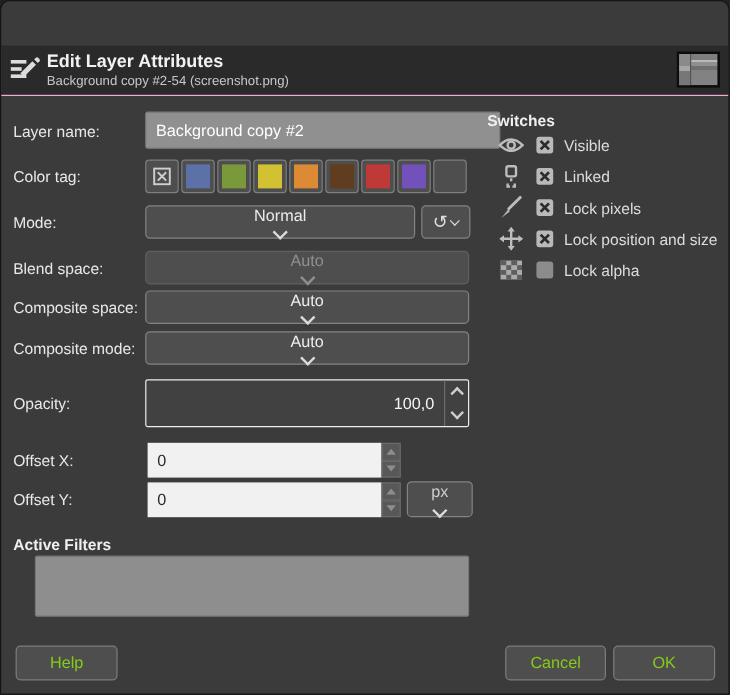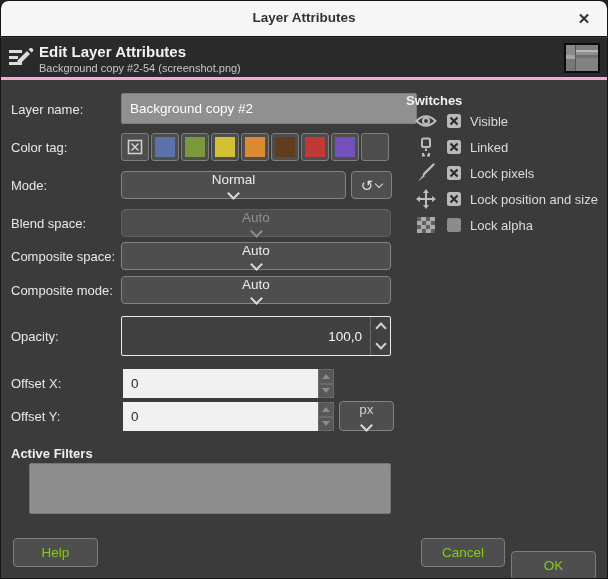--- a/index.html
+++ b/index.html
@@ -10,21 +10,21 @@
   }
   
   .titlebar{position:absolute;left:0;top:0;width:100%;height:36px;background:#f6f6f6;
     border-bottom:1px solid #141414;border-radius:7px 7px 0 0;box-sizing:border-box;}
   .title{position:absolute;left:0;right:0;top:9px;text-align:center;font-weight:bold;
     font-size:13.5px;color:#2e3436;}
   .close-btn{position:absolute;right:13px;top:8px;width:20px;height:20px;color:#333;
     font-size:15px;font-weight:bold;display:flex;align-items:center;justify-content:center;cursor:default;}
   
   .header{position:absolute;left:0;top:37px;width:100%;height:42px;background:#2a2a2a;
-    border-bottom:3px solid #f9a8d4;box-sizing:border-box;}
+    border-bottom:1px solid #f9a8d4;box-sizing:border-box;}
   .header-icon{position:absolute;left:7px;top:7px;}
   .header-title{position:absolute;left:38px;top:5px;font-size:15px;font-weight:bold;color:#f2f2f2;}
   .header-sub{position:absolute;left:38px;top:24px;font-size:11px;color:#c7c7c7;}
   .thumb{position:absolute;right:7px;top:5px;width:36px;height:30px;border:2px solid #0c0c0c;
     background:
       linear-gradient(#7e7e7e 0 5px,#b9b9b9 5px 7px,#8f8f8f 7px 10px,#707070 10px 13px,#828282 13px 100%);
     box-sizing:border-box;}
   .thumb::after{content:"";position:absolute;left:0;top:0;width:9px;height:100%;
     background:linear-gradient(#8a8a8a 0 40%,#a5a5a5 40% 55%,#777 55% 100%);border-right:1px solid #555;}
   
@@ -88,24 +88,20 @@
   
   .btn{position:absolute;top:537px;height:29px;background:#4e4e4e;border:1px solid #7d7d7d;
     border-radius:4px;color:#84cc16;font-size:13.5px;display:flex;align-items:center;
     justify-content:center;box-sizing:border-box;}
 </style>
 </head>
 <body>
 
 <div class="dialog">
 
-  <div class="titlebar">
-    <div class="title">Layer Attributes</div>
-    <div class="close-btn">✕</div>
-  </div>
 
   <div class="header">
     <div class="header-icon">
       <svg width="26" height="26" viewBox="0 0 26 26">
         <rect x="1" y="5" width="13" height="3" fill="#dcdcdc"></rect>
         <rect x="1" y="11" width="9" height="3" fill="#dcdcdc"></rect>
         <rect x="1" y="17" width="13" height="3" fill="#dcdcdc"></rect>
         <path d="M9 19 L19 9 L22 12 L12 22 Z" fill="#dcdcdc" transform="translate(0,-3)"></path>
         <path d="M20.5 4.5 L23.5 7.5 L24.8 6.2 a1.5 1.5 0 0 0 0-2.1 l-0.9-0.9 a1.5 1.5 0 0 0 -2.1 0 Z" fill="#dcdcdc"></path>
       </svg>
@@ -289,15 +285,15 @@
       
     </span>
     <span class="sw-label">Lock alpha</span>
   </div>
 
   <div class="lbl-bold" style="top:445px">Active Filters</div>
   <div class="filters-box"></div>
 
   <div class="btn" style="left:12px;width:85px;">Help</div>
   <div class="btn" style="left:420px;width:84px;">Cancel</div>
-  <div class="btn" style="left:510px;width:85px;margin-top:13px;">OK</div>
+  <div class="btn" style="left:510px;width:85px;">OK</div>
 
 </div>
 
 </body></html>

